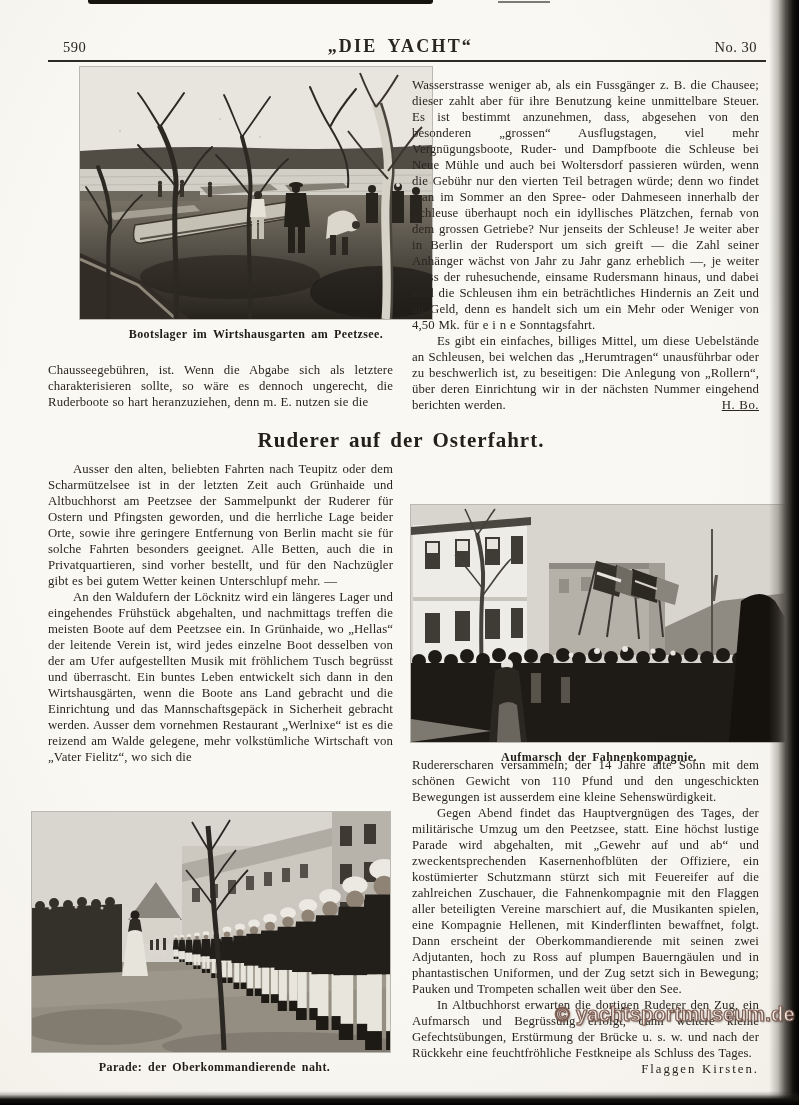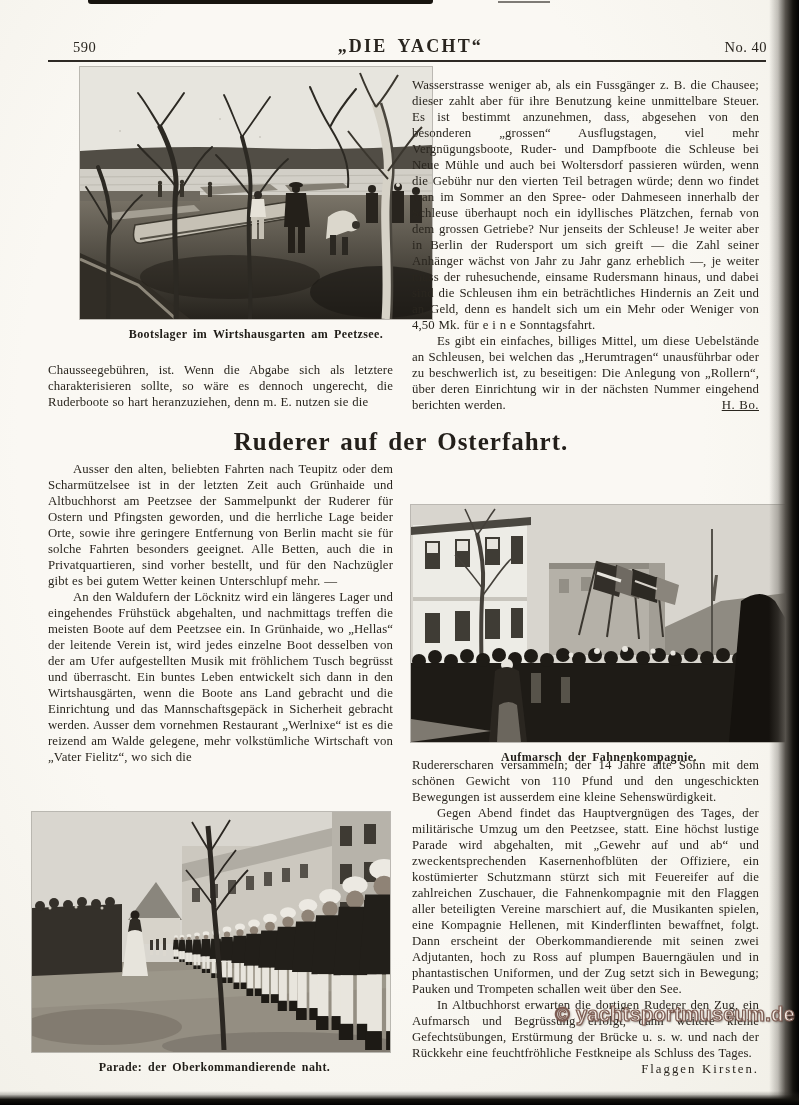--- a/index.html
+++ b/index.html
@@ -8,38 +8,38 @@
         background:radial-gradient(ellipse at 45% 40%, #faf8f3 55%, #f1efe7 100%);
         font-family:"Liberation Serif","DejaVu Serif",serif;color:#29251f;}
   
   .top-streak{position:absolute;top:0;left:88px;width:345px;height:4px;background:#17140f;border-radius:0 0 3px 3px;}
   .top-streak2{position:absolute;top:1px;left:498px;width:52px;height:2px;background:rgba(23,20,15,.55);}
   .edge-right{position:absolute;top:0;right:0;width:30px;height:100%;
      background:linear-gradient(to right, rgba(120,115,108,0) 0%, rgba(90,86,80,.35) 30%, #56524c 55%, #15130f 80%, #020202 100%);z-index:5;}
   .edge-bottom{position:absolute;left:0;bottom:0;width:100%;height:14px;
      background:linear-gradient(to bottom, rgba(40,38,34,0) 0%, rgba(40,38,34,.25) 25%, #15130f 60%, #000 100%);z-index:5;}
   
-  .header-row{position:absolute;top:36px;left:73px;width:694px;display:flex;justify-content:space-between;align-items:baseline;}
+  .header-row{position:absolute;top:36px;left:63px;width:694px;display:flex;justify-content:space-between;align-items:baseline;}
   .page-number,.issue-number{font-size:14.5px;letter-spacing:.5px;}
   .journal-title{font-size:18px;font-weight:bold;letter-spacing:2.2px;word-spacing:4px;}
   .header-rule{position:absolute;top:60px;left:48px;width:718px;height:2px;background:#2e2a25;}
   
   .body-text{position:absolute;font-size:12.8px;line-height:16px;text-align:justify;
      letter-spacing:.1px;word-spacing:.5px;color:#2a261f;hyphens:auto;-webkit-hyphens:auto;}
   .body-text p{margin:0;text-indent:25px;}
   .body-text p.noindent{text-indent:0;}
   .sig{float:right;letter-spacing:.5px;text-decoration:underline;}
   .sig-spaced{float:right;letter-spacing:2px;}
   .col-rt{left:412px;top:57px;width:347px;margin-top:20px;}
   .col-lc{left:48px;top:356px;width:345px;margin-top:6px;}
   .col-la{left:48px;top:461px;width:345px;}
   .col-rb{left:412px;top:757px;width:347px;}
   
   .headline{position:absolute;left:45px;top:428px;width:712px;margin:0;text-align:center;
-     font-size:25px;font-weight:bold;letter-spacing:1px;word-spacing:3px;color:#231f1a;}
+     font-size:21px;font-weight:bold;letter-spacing:1px;word-spacing:3px;color:#231f1a;}
   
   figure.photo{position:absolute;margin:0;}
   figure.photo svg{display:block;outline:1px solid rgba(70,65,58,.35);}
   figcaption{font-weight:bold;font-size:12px;text-align:center;letter-spacing:.4px;word-spacing:2.5px;color:#201d18;margin-top:8px;}
   #photo1{left:40px;top:67px;width:352px;padding-left:40px;}
   #photo2{left:411px;top:505px;width:376px;}
   #photo3{left:32px;top:812px;width:365px;}
   
   .watermark{position:absolute;top:1003px;right:4px;z-index:9;
      font-family:"Liberation Sans","DejaVu Sans",sans-serif;font-weight:bold;font-size:20px;letter-spacing:.3px;
@@ -49,21 +49,21 @@
 <body>
 
 <div class="page">
 
   <div class="top-streak"></div>
   <div class="top-streak2"></div>
 
   <div class="header-row">
     <span class="page-number">590</span>
     <span class="journal-title">„DIE YACHT“</span>
-    <span class="issue-number">No. 40</span>
+    <span class="issue-number">No. 30</span>
   </div>
   <div class="header-rule"></div>
 
   <figure class="photo" id="photo1">
     <svg viewBox="0 0 352 252" width="352" height="252">
       <defs>
         <linearGradient id="p1g" x1="0" y1="0" x2="0" y2="1">
           <stop offset="0" stop-color="#7a7468"></stop>
             <stop offset="1" stop-color="#26231d"></stop>
         </linearGradient>

